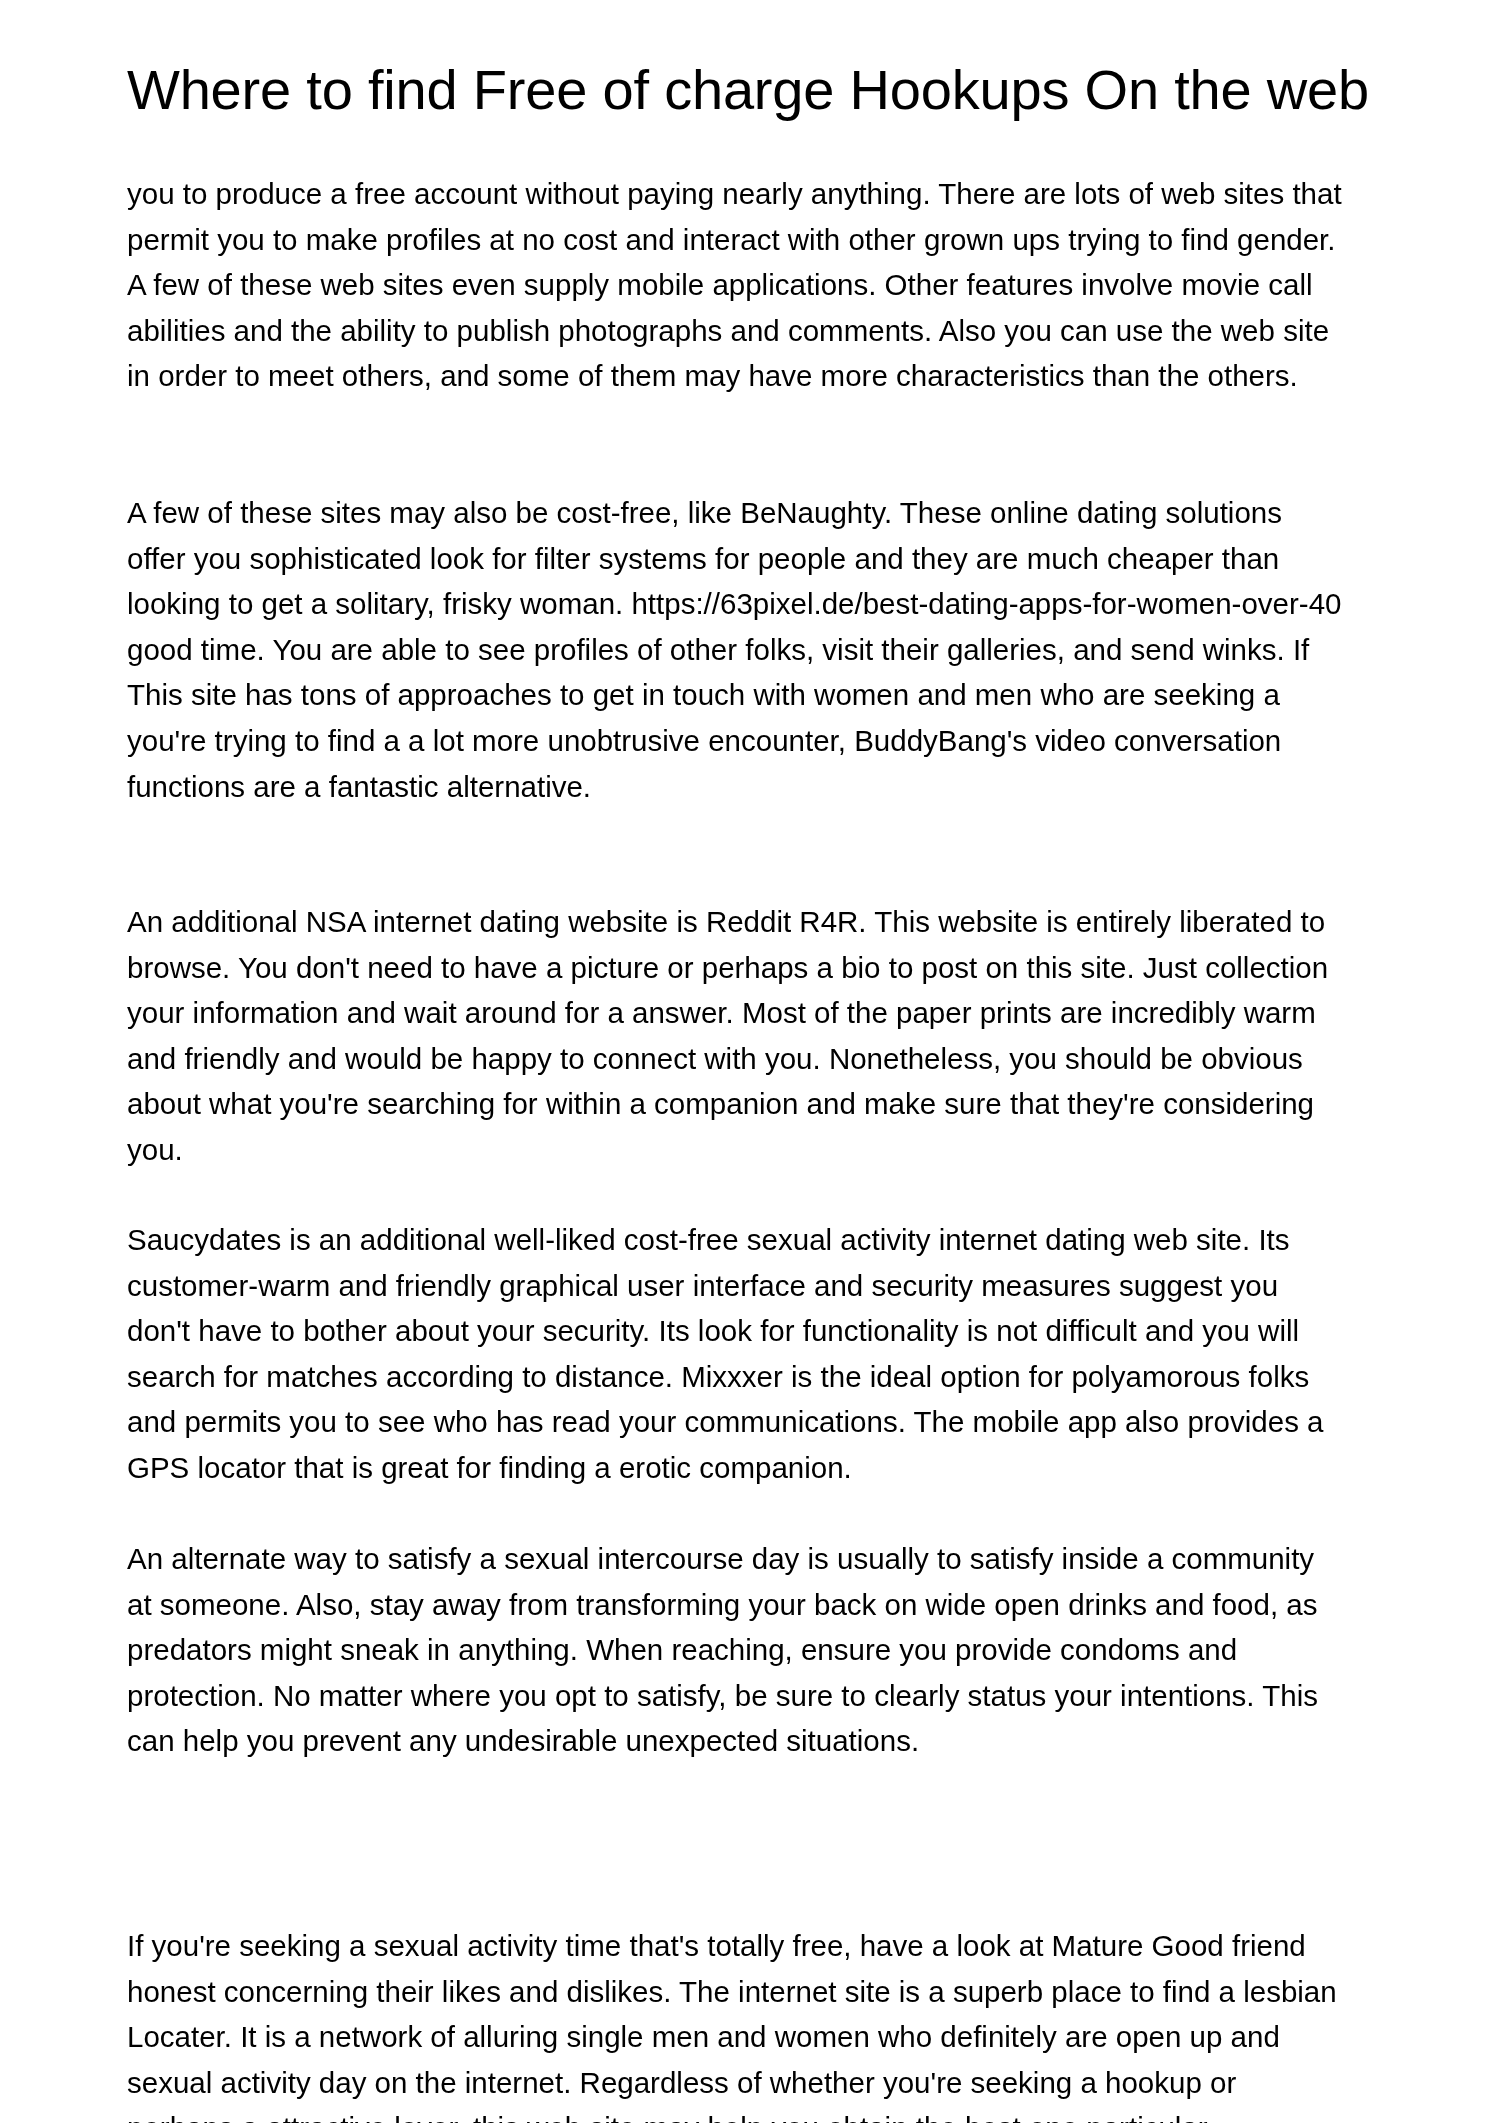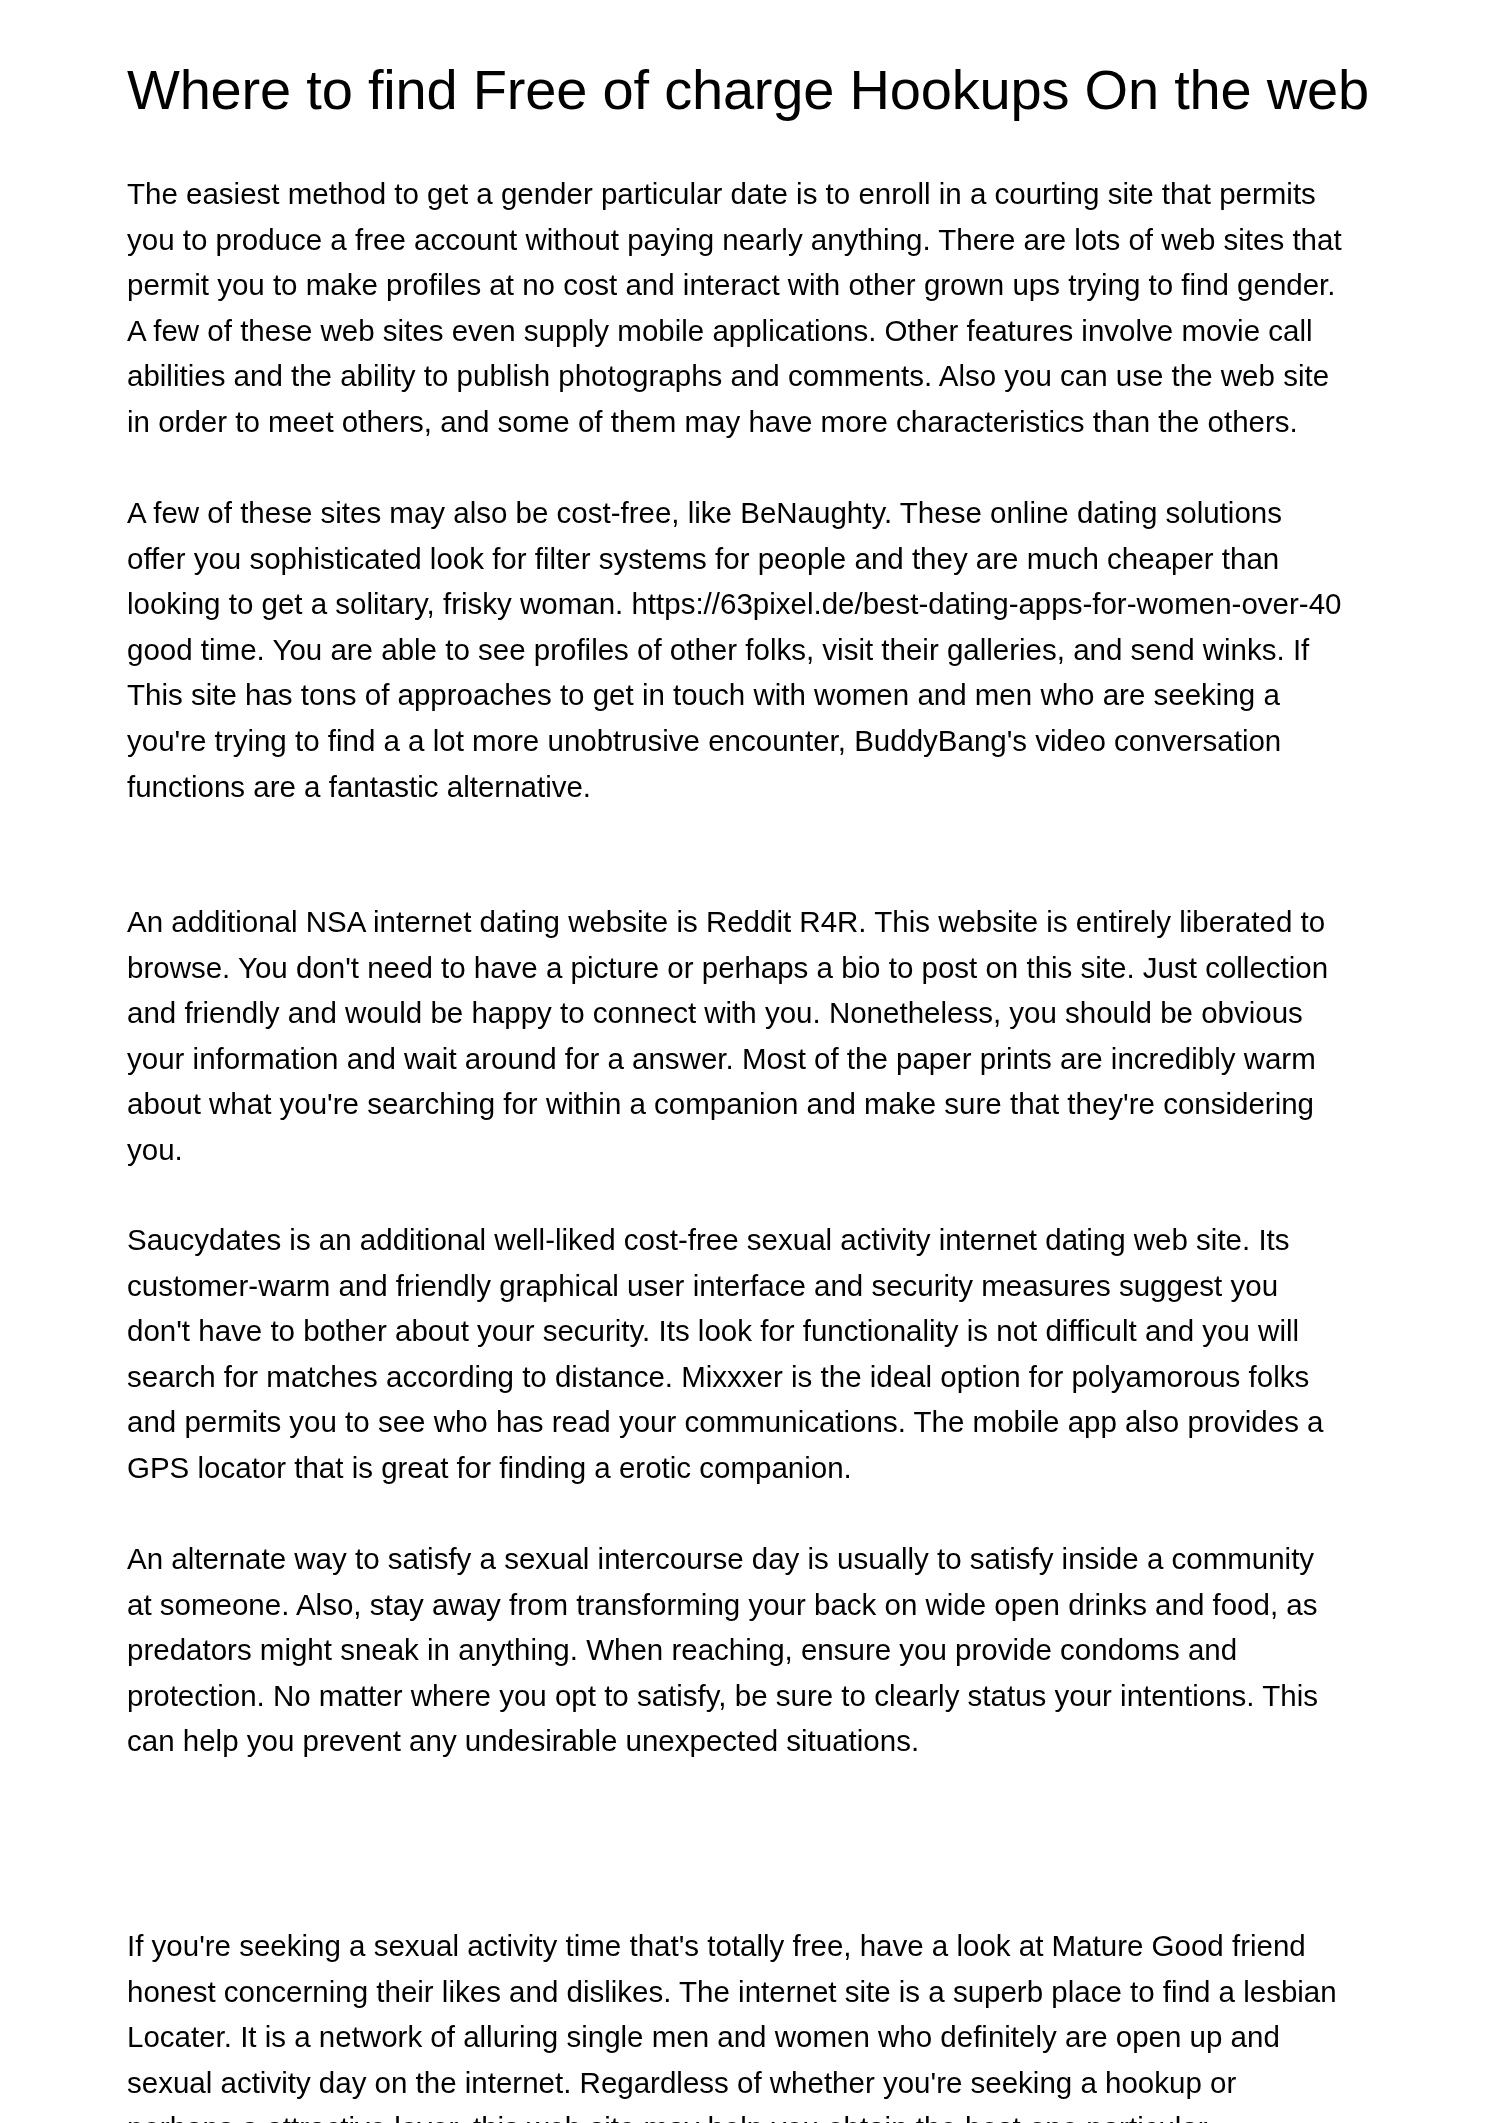--- a/index.html
+++ b/index.html
@@ -9,43 +9,42 @@
   .para { position:absolute; left:0; width:1260px; font-size:29.5px; line-height:45.6px; margin:0; }
   .line { display:block; white-space:nowrap; }
 </style>
 </head>
 <body>
 
 <div class="page">
   <h1>Where to find Free of charge Hookups On the web</h1>
 
   <p class="para" style="top:171px">
-    <span class="line">The easiest method to get a gender particular date is to enroll in a courting site that permits</span>
     <span class="line">you to produce a free account without paying nearly anything. There are lots of web sites that</span>
     <span class="line">permit you to make profiles at no cost and interact with other grown ups trying to find gender.</span>
     <span class="line">A few of these web sites even supply mobile applications. Other features involve movie call</span>
     <span class="line">abilities and the ability to publish photographs and comments. Also you can use the web site</span>
     <span class="line">in order to meet others, and some of them may have more characteristics than the others.</span>
   </p>
 
   <p class="para" style="top:490px">
     <span class="line">A few of these sites may also be cost-free, like BeNaughty. These online dating solutions</span>
     <span class="line">offer you sophisticated look for filter systems for people and they are much cheaper than</span>
     <span class="line">looking to get a solitary, frisky woman. https://63pixel.de/best-dating-apps-for-women-over-40</span>
     <span class="line">good time. You are able to see profiles of other folks, visit their galleries, and send winks. If</span>
     <span class="line">This site has tons of approaches to get in touch with women and men who are seeking a</span>
     <span class="line">you're trying to find a a lot more unobtrusive encounter, BuddyBang's video conversation</span>
     <span class="line">functions are a fantastic alternative.</span>
   </p>
 
   <p class="para" style="top:899px">
     <span class="line">An additional NSA internet dating website is Reddit R4R. This website is entirely liberated to</span>
     <span class="line">browse. You don't need to have a picture or perhaps a bio to post on this site. Just collection</span>
+    <span class="line">your information and wait around for a answer. Most of the paper prints are incredibly warm</span>
     <span class="line">and friendly and would be happy to connect with you. Nonetheless, you should be obvious</span>
-    <span class="line">your information and wait around for a answer. Most of the paper prints are incredibly warm</span>
     <span class="line">about what you're searching for within a companion and make sure that they're considering</span>
     <span class="line">you.</span>
   </p>
 
   <p class="para" style="top:1217px">
     <span class="line">Saucydates is an additional well-liked cost-free sexual activity internet dating web site. Its</span>
     <span class="line">customer-warm and friendly graphical user interface and security measures suggest you</span>
     <span class="line">don't have to bother about your security. Its look for functionality is not difficult and you will</span>
     <span class="line">search for matches according to distance. Mixxxer is the ideal option for polyamorous folks</span>
     <span class="line">and permits you to see who has read your communications. The mobile app also provides a</span>

